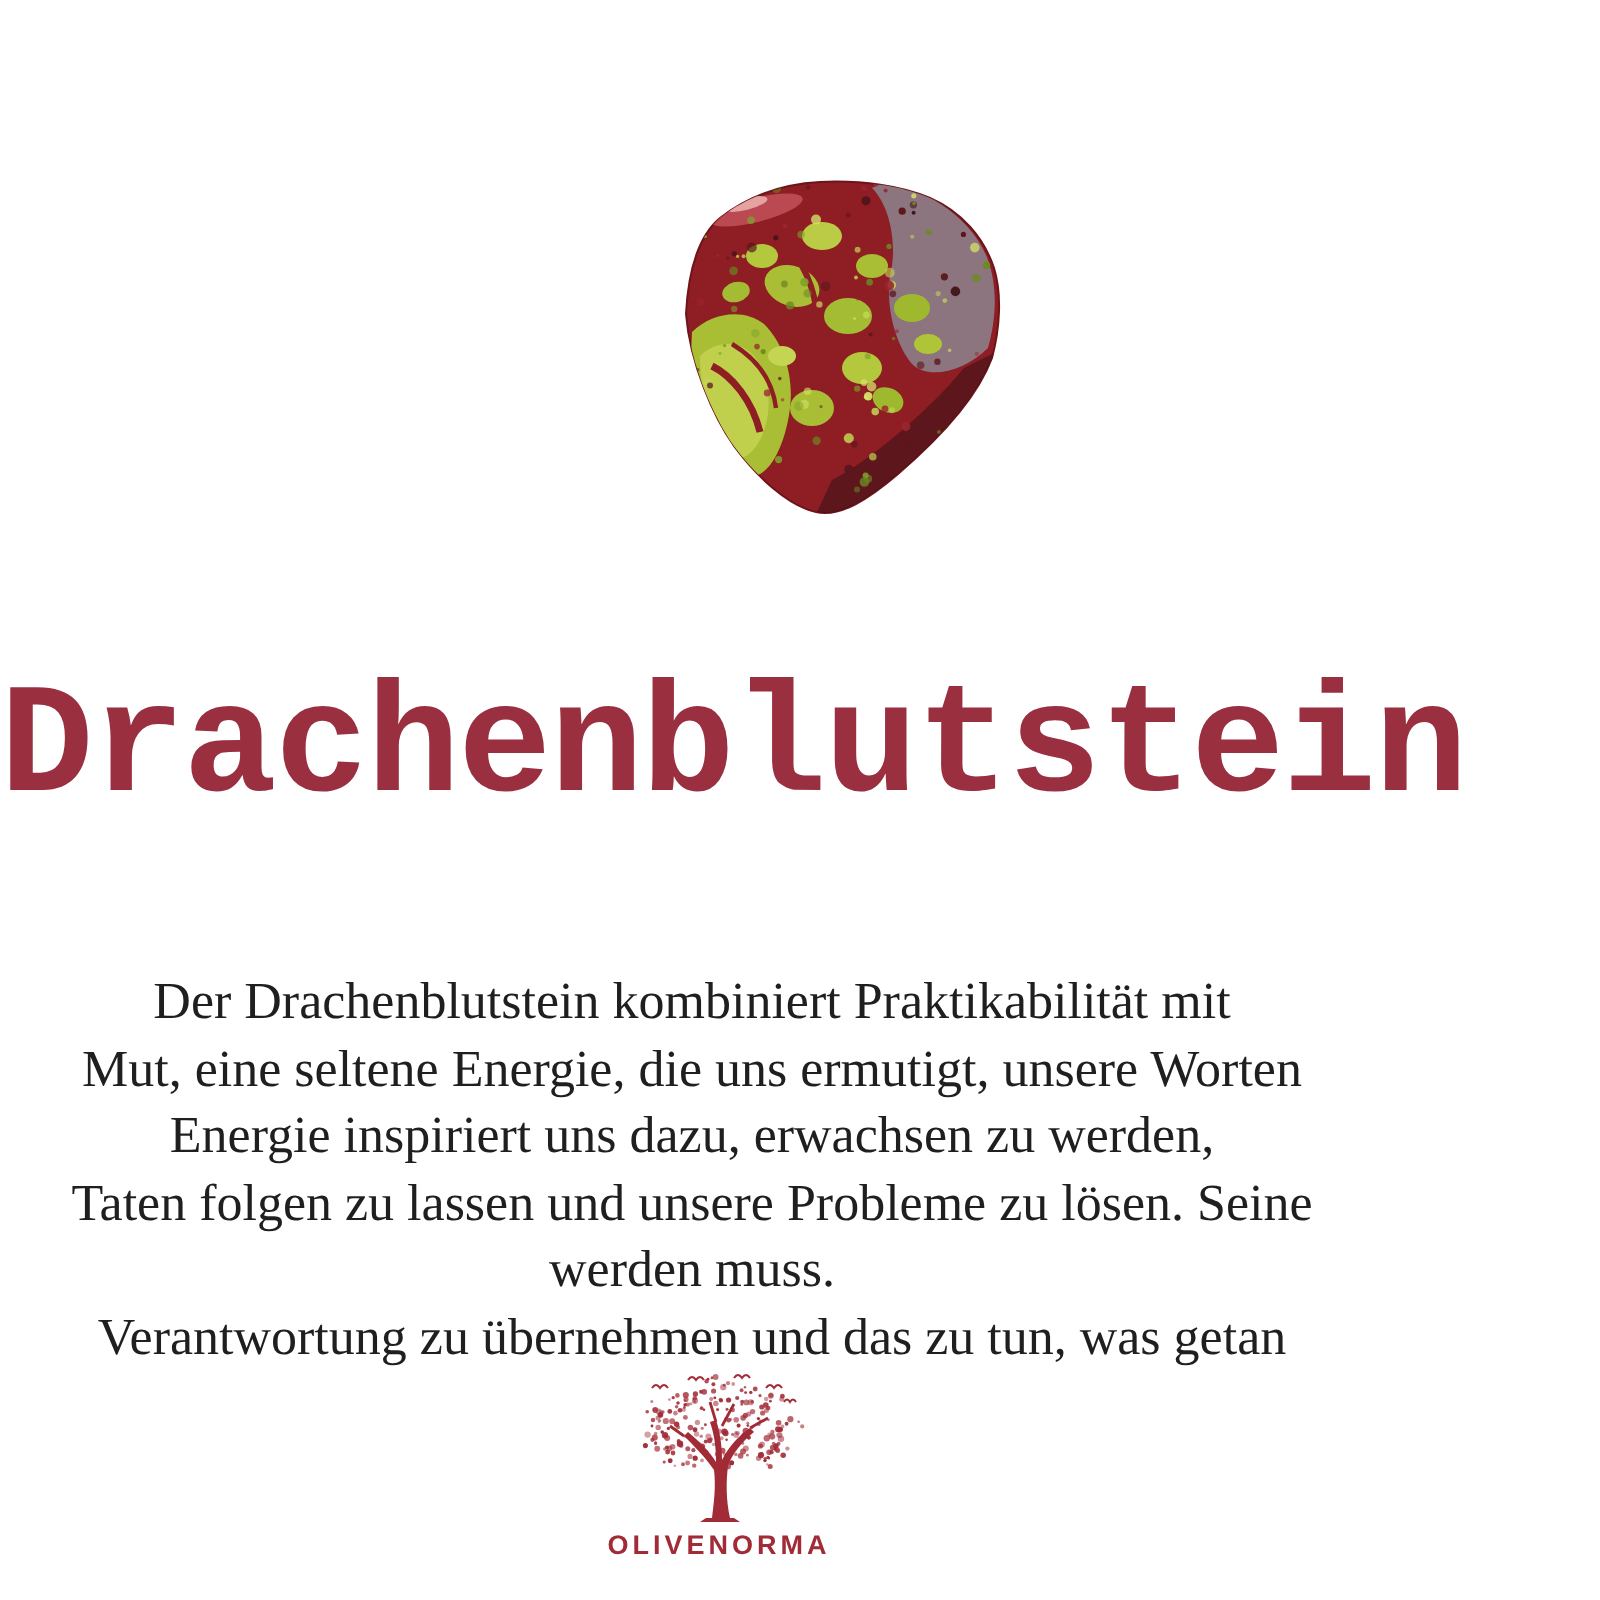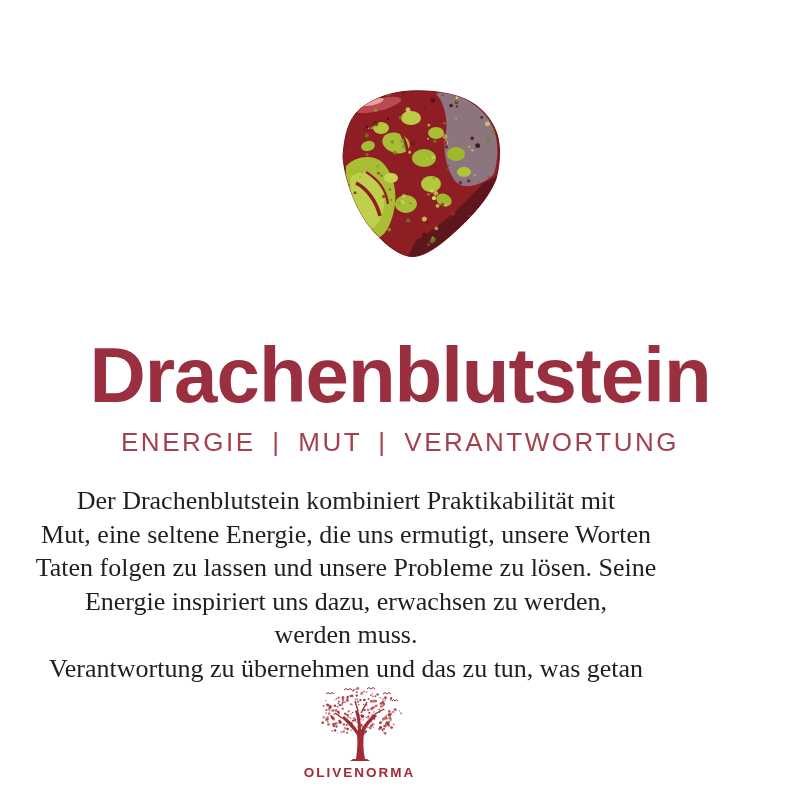--- a/index.html
+++ b/index.html
@@ -3,22 +3,22 @@
 <meta charset="utf-8">
 <style>
   html,body{margin:0;padding:0;background:#fff;}
   .canvas{
     position:relative;width:800px;height:800px;overflow:hidden;
     background:var(--background,#fff);
     font-family:"Liberation Serif",serif;
   }
   .stone{position:absolute;left:336px;top:88px;width:170px;height:175px;}
   .title{
-    position:absolute;top:333px;left:0;width:800px;text-align:center;
-    font-family:Liberation Sans, sans-serif;font-weight:bold;font-size:78px;
+    position:absolute;top:333px;left:0;width:800px;text-align:left;
+    font-family:Liberation Mono, monospace;font-weight:bold;font-size:78px;
     line-height:84px;letter-spacing:-1px;color:var(--title,#9a2f40);
   }
   .subtitle{
     position:absolute;top:427px;left:0;width:800px;text-align:center;
     font-family:"Liberation Sans",sans-serif;font-weight:normal;font-size:26px;
     letter-spacing:2.5px;word-spacing:7px;color:var(--subtitle,#a5404e);
   }
   .description{
     position:absolute;top:484px;left:0;width:692px;text-align:center;
     font-family:"Liberation Serif",serif;font-size:26px;line-height:33.5px;
@@ -194,27 +194,26 @@
           <circle cx="45.6" cy="87.8" r="1.3" fill="#6B8A22" opacity="0.90"></circle>
           <circle cx="111.0" cy="157.6" r="1.4" fill="#C5D553" opacity="0.72"></circle>
           <circle cx="16.7" cy="30.3" r="0.8" fill="#7FA32B" opacity="0.87"></circle>
           <circle cx="108.7" cy="54.8" r="2.4" fill="#9A2530" opacity="0.90"></circle>
         </g>
     </g>
   </svg>
 
   <div class="title">Drachenblutstein</div>
 
-  <div class="subtitle">ENERGIE | MUT | VERANTWORTUNG</div>
 
   <div class="description">
     <div>Der Drachenblutstein kombiniert Praktikabilität mit</div>
     <div>Mut, eine seltene Energie, die uns ermutigt, unsere Worten</div>
+    <div>Energie inspiriert uns dazu, erwachsen zu werden,</div>
     <div>Taten folgen zu lassen und unsere Probleme zu lösen. Seine</div>
-    <div>Energie inspiriert uns dazu, erwachsen zu werden,</div>
     <div>werden muss.</div>
     <div>Verantwortung zu übernehmen und das zu tun, was getan</div>
   </div>
 
   <div class="logo">
     <svg class="tree" viewBox="0 0 86 74" aria-hidden="true">
 
       <path d="M39,72 C40,64 41,56 40,48 C36,42 30,36 25,31 L27,29 C33,34 38,39 41,44 C41,36 40,30 38,24 L41,23 C43,29 44,36 44,43 C47,37 52,31 58,27 L60,29 C54,34 49,40 47,46 C46,54 46,63 48,72 Z" fill="var(--brand)"></path>
       <path d="M36,72 L33,74 L53,74 L50,72 Z" fill="var(--brand)"></path>
 

